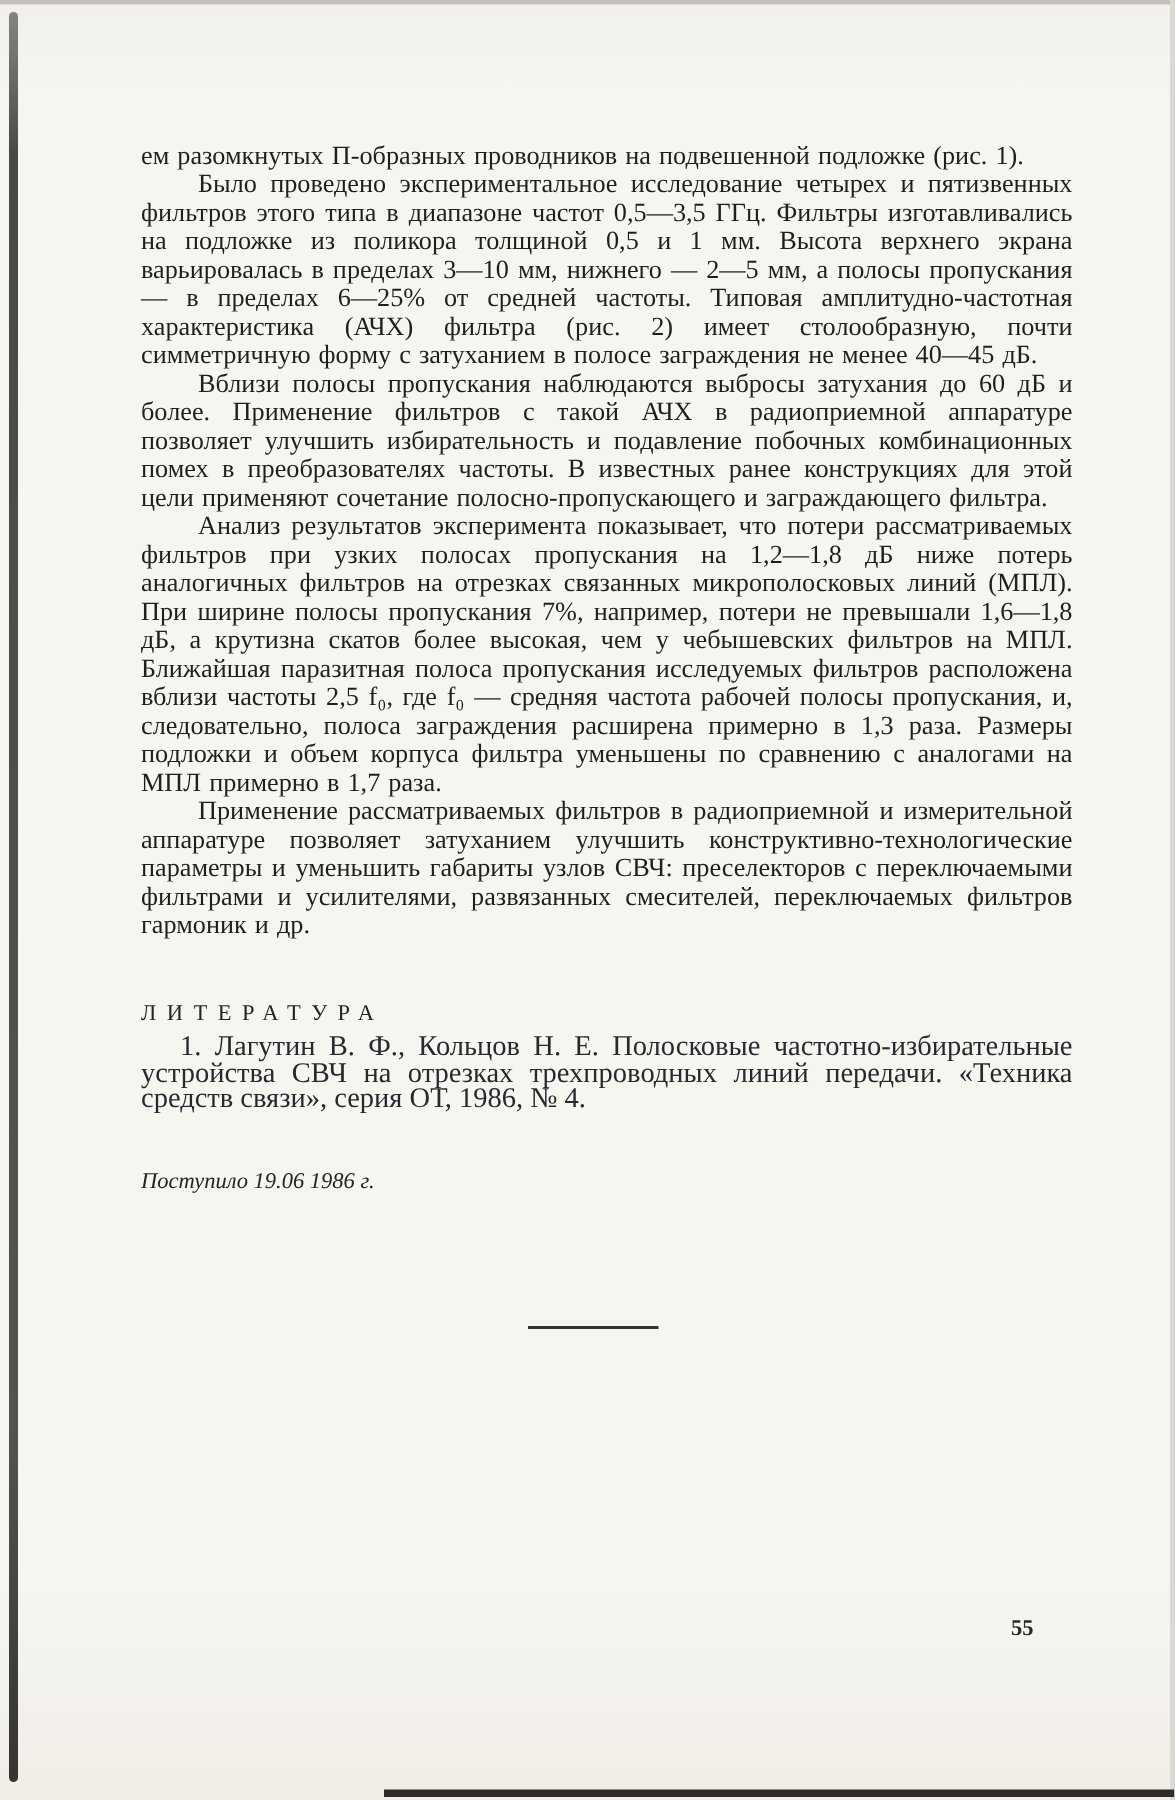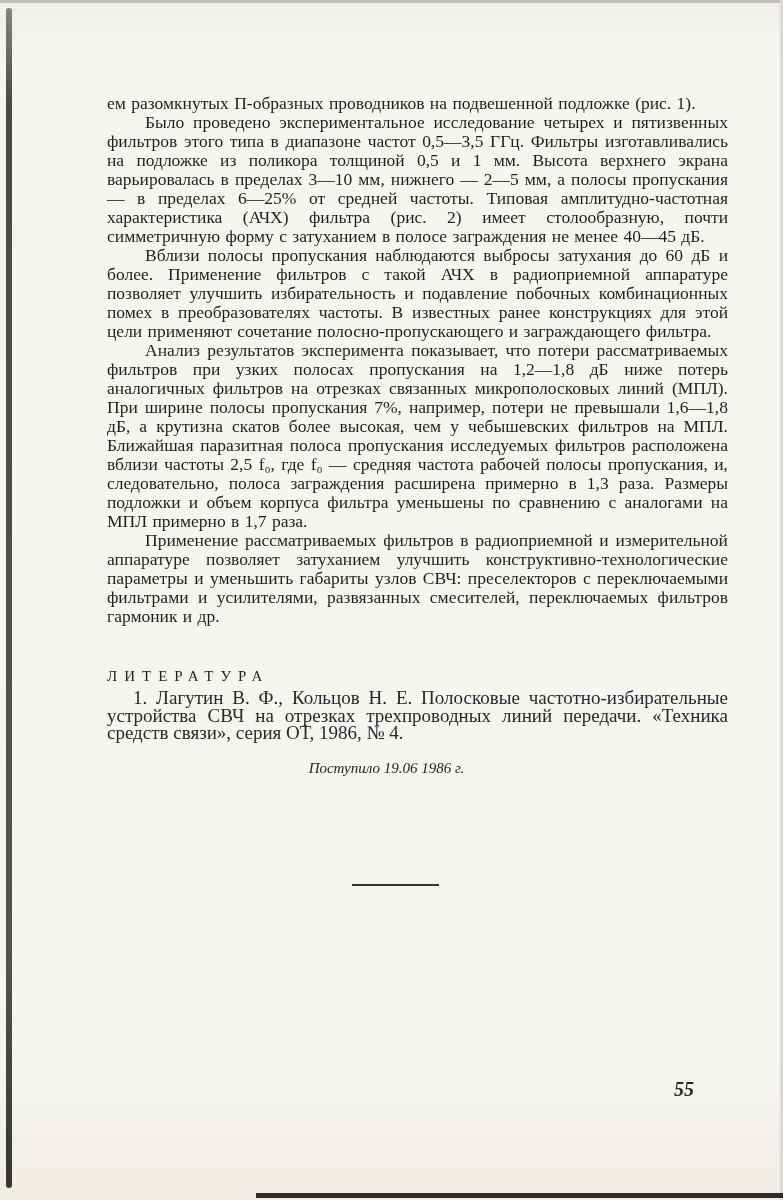--- a/index.html
+++ b/index.html
@@ -22,21 +22,21 @@
   .edge-right  { position:absolute; top:0; right:0; bottom:0; width:3px; background:#dcd9d2; }
   .edge-left   {
     position:absolute; left:6px; top:8px; width:6px; height:1180px;
     background:linear-gradient(180deg, rgba(45,43,40,.55) 0%, rgba(45,43,40,.85) 8%, rgba(45,43,40,.8) 80%, rgba(45,43,40,.95) 100%);
     border-radius:3px;
   }
   .edge-bottom { position:absolute; left:256px; bottom:2px; right:0; height:5px; background:#2e2c29; }
 
   
   .text-block {
-    position:absolute; left:107px; top:94px; width:621px;
+    position:absolute; left:94px; top:94px; width:621px;
   }
   .para {
     font-size:17.5px;
     line-height:19px;
     text-align:justify;
     text-indent:38px;
     color:#211f1b;
     word-spacing:1px;
   }
   .para.continuation { text-indent:0; }
@@ -53,41 +53,40 @@
     margin-top:4px;
     font-size:19px;
     line-height:17.5px;
     color:#2a2730;
   }
   .ref {
     text-align:justify;
     text-indent:26px;
   }
   .received {
-    margin-top:18px;
-    text-align:center;
+    margin-top:38px;
+    text-align:left;
     padding-right:62px;
     font-style:italic;
     font-size:15px;
     color:#26241f;
   }
 
   .separator {
     position:absolute;
     left:352px; top:884px;
     width:87px; height:2px;
     background:#35332f;
   }
   .page-number {
     position:absolute;
     left:674px; top:1078px;
-    font-size:20px;
+    font-size:15px;
     font-weight:bold;
     color:#2a2721;
-    font-style:italic;
   }
 </style>
 </head>
 <body>
 
 <div class="page">
 
   <div class="edge-top"></div>
   <div class="edge-right"></div>
   <div class="edge-left"></div>

